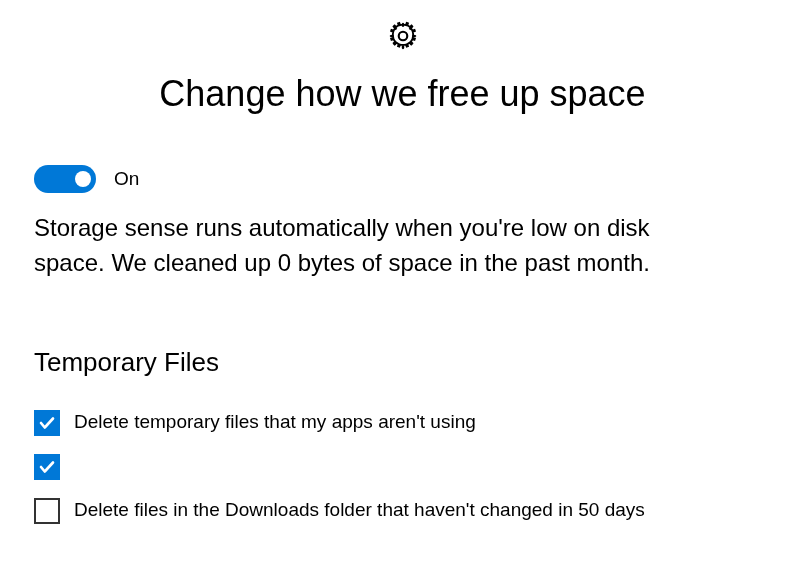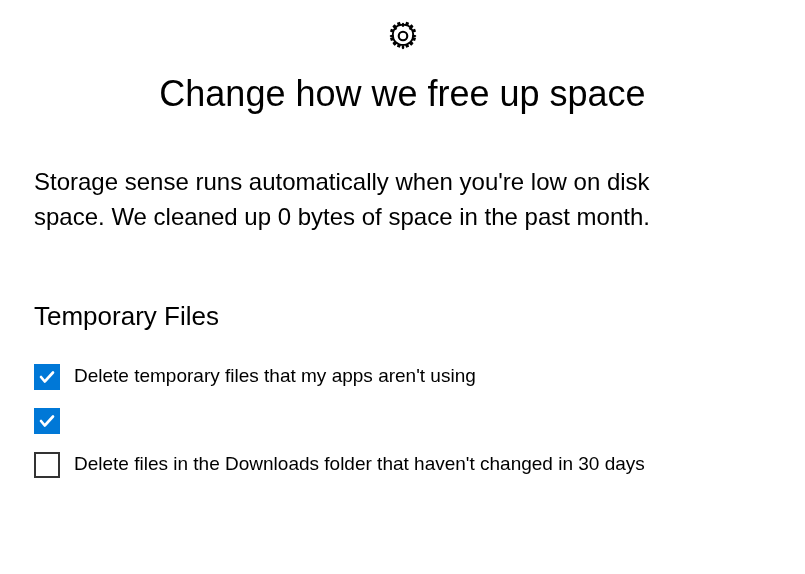--- a/index.html
+++ b/index.html
@@ -119,20 +119,26 @@
       <path d="M12 4 a8 8 0 1 1 0 16 a8 8 0 1 1 0 -16" stroke="none"></path>
       <path d="M12 1.8 l1.2 2.2 l-2.4 0 z M12 22.2 l-1.2 -2.2 l2.4 0 z M1.8 12 l2.2 -1.2 l0 2.4 z M22.2 12 l-2.2 1.2 l0 -2.4 z" fill="#000000" stroke="none"></path>
       <circle cx="12" cy="12" r="9" stroke="#000000" stroke-width="0" fill="none"></circle>
       <path d="M12 3.5c.8 0 1.5.1 2.2.3l.6-1.6c.3.1.6.2.9.3l-.5 1.6c.7.3 1.3.7 1.9 1.2l1.2-1.2c.2.2.5.4.7.7l-1.2 1.2c.5.6.9 1.2 1.2 1.9l1.6-.5c.1.3.2.6.3.9l-1.6.6c.2.7.3 1.4.3 2.2s-.1 1.5-.3 2.2l1.6.6c-.1.3-.2.6-.3.9l-1.6-.5c-.3.7-.7 1.3-1.2 1.9l1.2 1.2c-.2.2-.4.5-.7.7l-1.2-1.2c-.6.5-1.2.9-1.9 1.2l.5 1.6c-.3.1-.6.2-.9.3l-.6-1.6c-.7.2-1.4.3-2.2.3s-1.5-.1-2.2-.3l-.6 1.6c-.3-.1-.6-.2-.9-.3l.5-1.6c-.7-.3-1.3-.7-1.9-1.2l-1.2 1.2c-.2-.2-.5-.4-.7-.7l1.2-1.2c-.5-.6-.9-1.2-1.2-1.9l-1.6.5c-.1-.3-.2-.6-.3-.9l1.6-.6c-.2-.7-.3-1.4-.3-2.2s.1-1.5.3-2.2l-1.6-.6c.1-.3.2-.6.3-.9l1.6.5c.3-.7.7-1.3 1.2-1.9l-1.2-1.2c.2-.2.4-.5.7-.7l1.2 1.2c.6-.5 1.2-.9 1.9-1.2l-.5-1.6c.3-.1.6-.2.9-.3l.6 1.6c.7-.2 1.4-.3 2.2-.3z" fill="none" stroke="#000000" stroke-width="1.4"></path>
     </svg>
   </span>
   <h1 class="page-title">Change how we free up space</h1>
 </div>
 
 <section>
+  <div class="toggle-row">
+    <div class="toggle">
+      <div class="toggle-knob"></div>
+    </div>
+    <span class="toggle-label">On</span>
+  </div>
   <p class="description">Storage sense runs automatically when you're low on disk space. We cleaned up 0 bytes of space in the past month.</p>
 </section>
 
 <section class="temp-files-section">
   <h2 class="section-heading">Temporary Files</h2>
 
   <div class="checkbox-row">
     <div class="checkbox checked">
       <svg class="checkmark" viewBox="0 0 24 24" fill="none" stroke="#ffffff" stroke-width="3.5" stroke-linecap="round" stroke-linejoin="round">
         <polyline points="4 12 9 18 20 6"></polyline>
@@ -144,15 +150,15 @@
   <div class="checkbox-row">
     <div class="checkbox checked">
       <svg class="checkmark" viewBox="0 0 24 24" fill="none" stroke="#ffffff" stroke-width="3.5" stroke-linecap="round" stroke-linejoin="round">
         <polyline points="4 12 9 18 20 6"></polyline>
       </svg>
     </div>
   </div>
 
   <div class="checkbox-row">
     <div class="checkbox unchecked"></div>
-    <span class="checkbox-label">Delete files in the Downloads folder that haven't changed in 30 days</span>
+    <span class="checkbox-label">Delete files in the Downloads folder that haven't changed in 50 days</span>
   </div>
 </section>
 
 </body></html>

